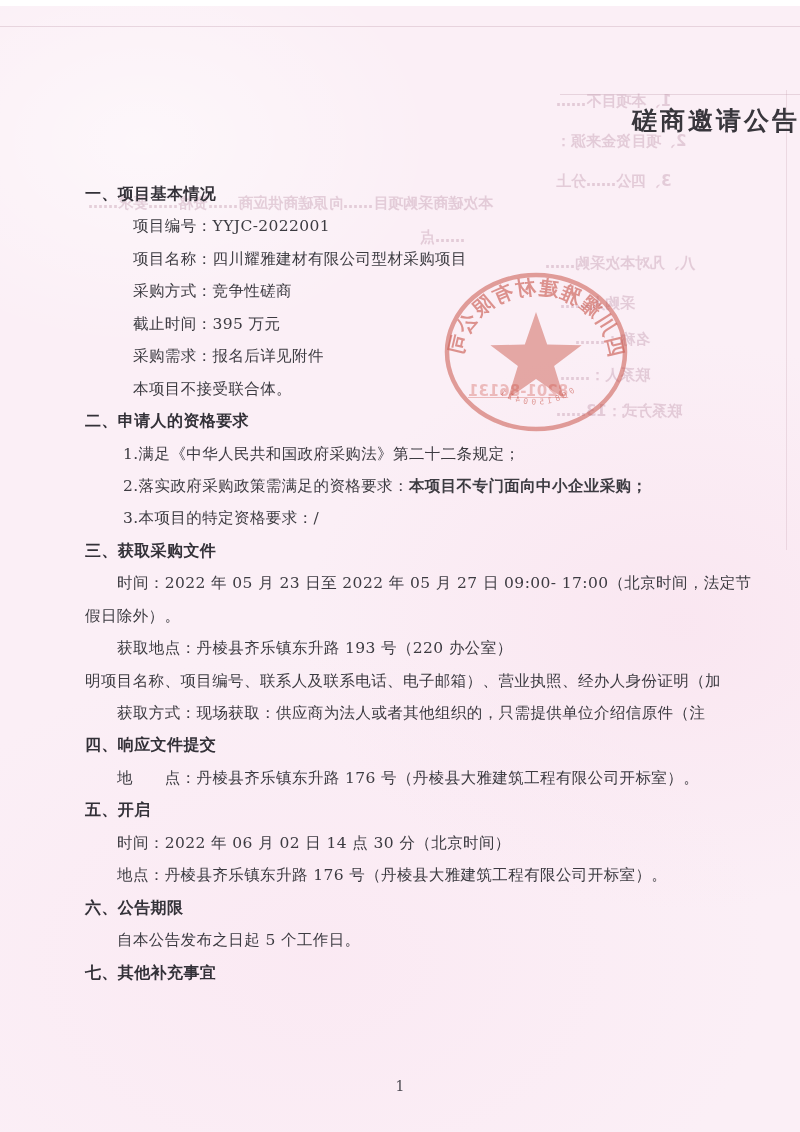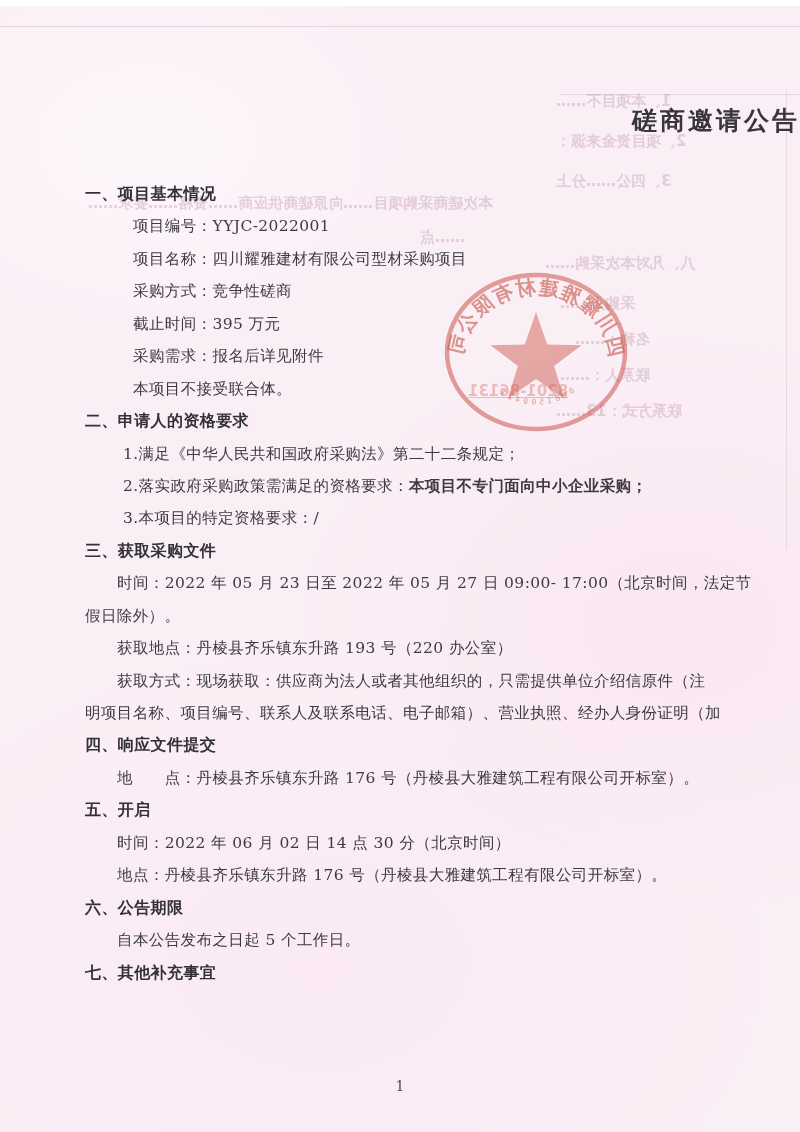--- a/index.html
+++ b/index.html
@@ -86,22 +86,22 @@
       <div class="line lbl"><span class="seg">采购需求：</span><span class="seg u">报名后详见附件</span></div>
       <div class="line lbl"><span class="seg">本项目</span><span class="seg u">不</span><span class="seg">接受联合体。</span></div>
       <div class="line h">二、申请人的资格要求</div>
       <div class="line num"><span class="seg">1.满足《中华人民共和国政府采购法》第二十二条规定；</span></div>
       <div class="line num"><span class="seg">2.落实政府采购政策需满足的资格要求：</span><span class="seg u b">本项目不专门面向中小企业采购；</span></div>
       <div class="line num"><span class="seg">3.本项目的特定资格要求：</span><span class="seg u">/</span></div>
       <div class="line h">三、获取采购文件</div>
       <div class="line para"><span class="seg">时间：</span><span class="seg u">2022 年 05 月 23 日至 2022 年 05 月 27 日 09:00- 17:00（北京时间，法定节</span></div>
       <div class="line flush"><span class="seg u">假日除外）</span><span class="seg">。</span></div>
       <div class="line para"><span class="seg">获取地点：丹棱县齐乐镇东升路 193 号（220 办公室）</span></div>
+      <div class="line flush"><span class="seg">明项目名称、项目编号、联系人及联系电话、电子邮箱）、营业执照、经办人身份证明（加</span></div>
       <div class="line para"><span class="seg">获取方式：现场获取：供应商为法人或者其他组织的，只需提供单位介绍信原件（注</span></div>
-      <div class="line flush"><span class="seg">明项目名称、项目编号、联系人及联系电话、电子邮箱）、营业执照、经办人身份证明（加</span></div>
       <div class="line h">四、响应文件提交</div>
       <div class="line para"><span class="seg">地　　点：丹棱县齐乐镇东升路 176 号（丹棱县大雅建筑工程有限公司开标室）。</span></div>
       <div class="line h">五、开启</div>
       <div class="line para"><span class="seg">时间：</span><span class="seg u">2022</span><span class="seg"> 年 </span><span class="seg u">06</span><span class="seg"> 月 </span><span class="seg u">02</span><span class="seg"> 日 </span><span class="seg u">14</span><span class="seg"> 点 </span><span class="seg u">30</span><span class="seg"> 分（北京时间）</span></div>
       <div class="line para"><span class="seg">地点：丹棱县齐乐镇东升路 176 号（丹棱县大雅建筑工程有限公司开标室）。</span></div>
       <div class="line h">六、公告期限</div>
       <div class="line para"><span class="seg">自本公告发布之日起 5 个工作日。</span></div>
       <div class="line h">七、其他补充事宜</div>
     </div>
 

